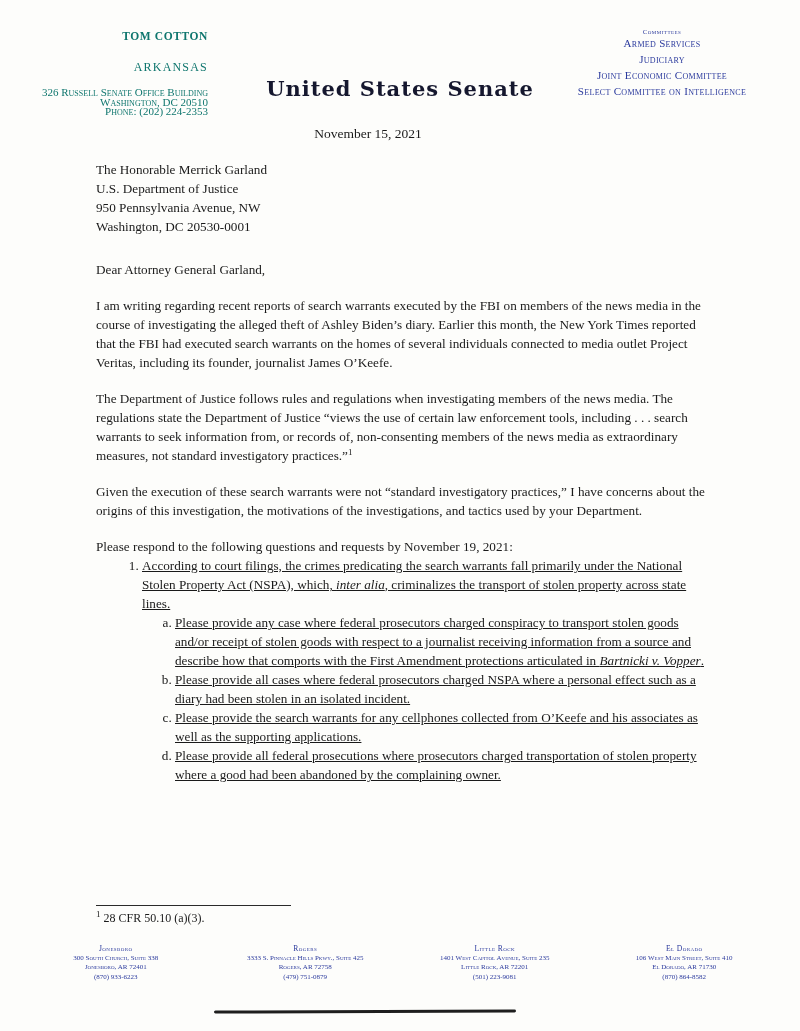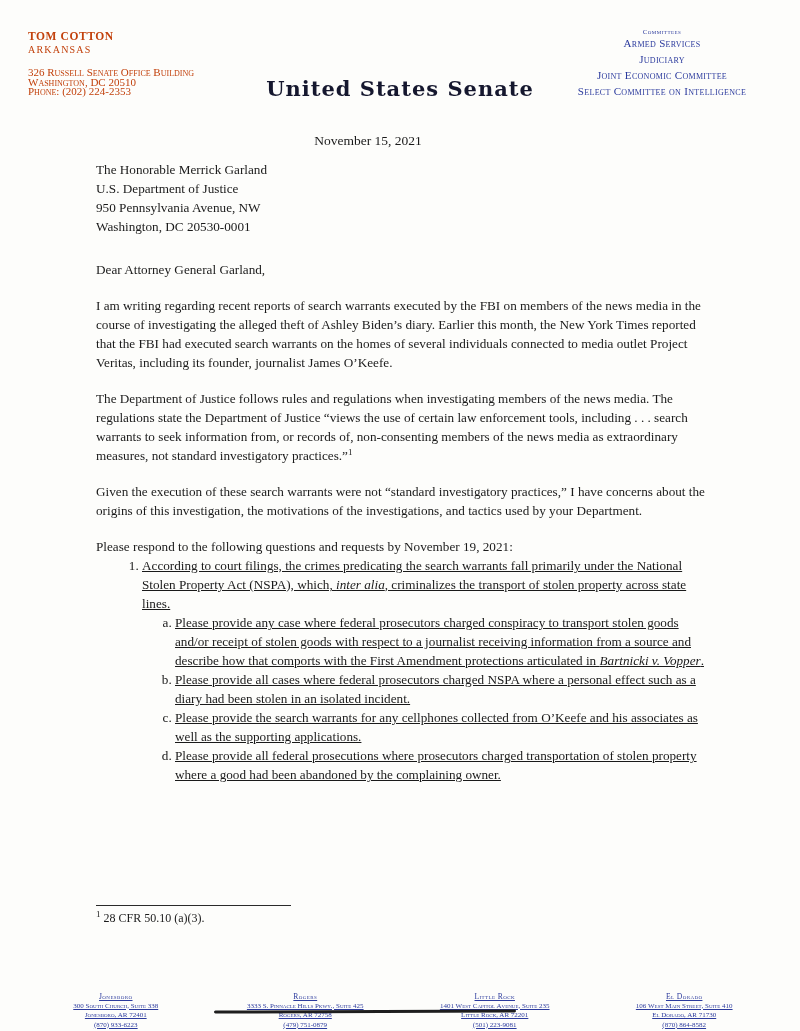--- a/index.html
+++ b/index.html
@@ -13,44 +13,44 @@
     position: relative;
     width: 800px; height: 1031px;
     background: #fdfdfb;
     overflow: hidden;
   }
   .sc { font-variant: small-caps; }
 
   
   .lh-left {
     position: absolute; left: 28px; top: 30px; width: 180px;
-    text-align: left; color: #c2410c;
+    text-align: right; color: #0f766e;
   }
   .senator-name { font-size: 11.5px; font-weight: bold; letter-spacing: 0.6px; }
-  .state { font-size: 10px; letter-spacing: 1.2px; margin-top: 2px; }
+  .state { font-size: 12px; letter-spacing: 1.2px; margin-top: 18px; }
   .office-block { margin-top: 13px; font-size: 11px; line-height: 9.5px; }
 
   .senate-title {
     position: absolute; left: 0; top: 76px; width: 800px;
     text-align: center;
     font-family: "DejaVu Serif", serif;
     font-size: 21px; font-weight: bold; letter-spacing: 1px;
     color: #15172e;
   }
 
   .lh-right {
     position: absolute; right: 18px; top: 28px; width: 240px;
     text-align: center; color: #2b3a9d;
   }
   .committees-title { font-size: 6.8px; letter-spacing: 0.5px; }
   .committee-item { font-size: 11px; line-height: 16px; letter-spacing: 0.3px; }
 
   .letter-date {
     position: absolute; left: 0; top: 126px; width: 736px;
-    text-align: center; font-size: 13.5px; margin-top: 7px;
+    text-align: center; font-size: 13.5px;
   }
 
   
   .letter-body {
     position: absolute; left: 96px; top: 160px; width: 616px;
     font-size: 13.2px; line-height: 19px;
   }
   .recipient-line { line-height: 19px; }
   .salutation { margin-top: 24px; }
   .para { margin-top: 17px; }
@@ -67,25 +67,24 @@
   }
   ol.main-list > li, ol.sub-list > li { line-height: 19px; }
 
   
   .footnote-block { position: absolute; left: 96px; top: 905px; width: 400px; }
   .footnote-rule { width: 195px; border-top: 1.2px solid #2a2a2a; margin-bottom: 5px; }
   .footnote-text { font-size: 12px; }
 
   
   .footer-offices {
-    position: absolute; left: 0; top: 992px; width: 800px;
+    position: absolute; left: 0; top: 944px; width: 800px;
     display: flex; justify-content: space-between;
     padding: 0 26px;
     color: #2b3a9d;
-    text-decoration: underline;
   }
   .office-col {
     width: 24%;
     text-align: center;
     font-size: 7px; line-height: 9.5px;
   }
   .office-city { font-size: 7.6px; letter-spacing: 0.4px; }
 
   .scan-artifact-line {
     position: absolute; left: 214px; top: 1010px;

